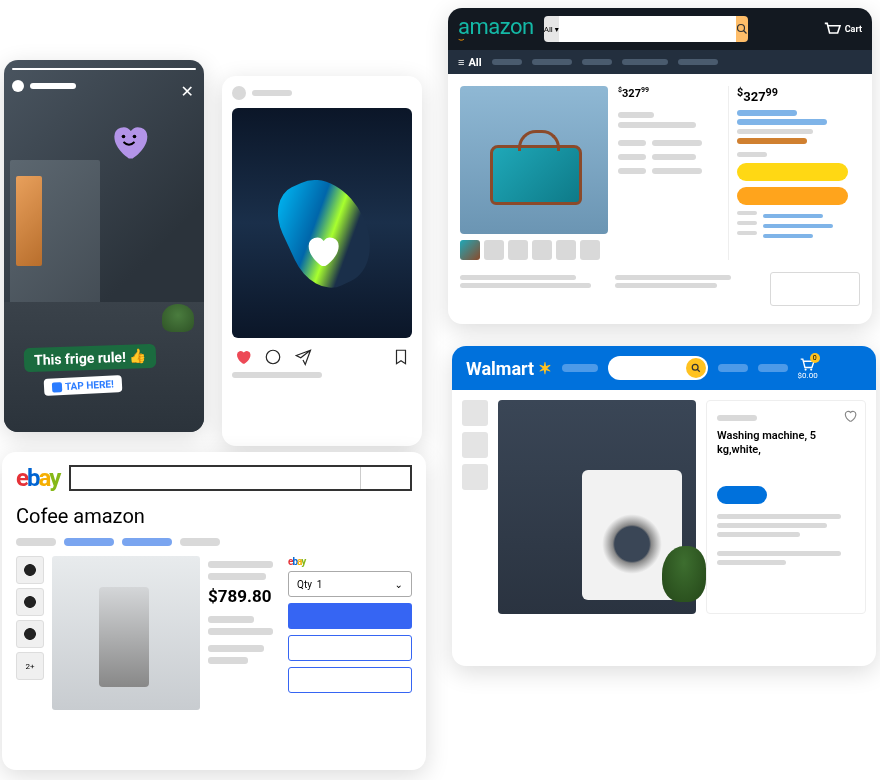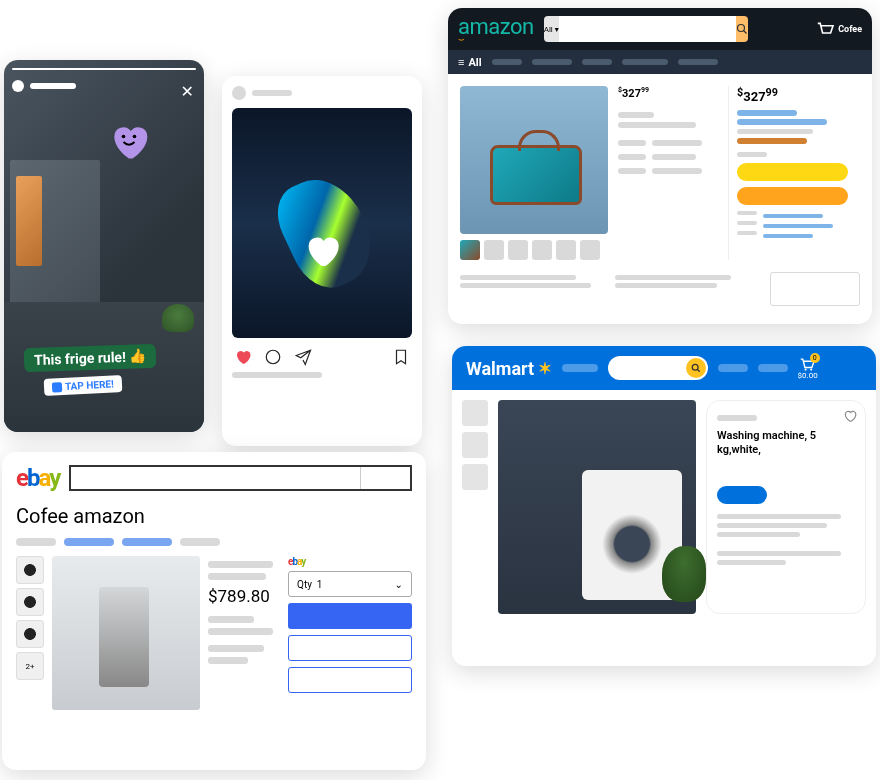--- a/index.html
+++ b/index.html
@@ -86,21 +86,21 @@
 .wm-sbtn{width:20px;height:20px;background:#ffc220;border-radius:50%;display:flex;align-items:center;justify-content:center}
 .wm-cart{color:#fff;font-size:8px;text-align:center;position:relative}
 .wm-cart .badge{position:absolute;top:-4px;right:-2px;background:#ffc220;color:#000;width:10px;height:10px;border-radius:50%;font-size:7px;display:flex;align-items:center;justify-content:center}
 .wm-body{display:flex;padding:10px;gap:10px}
 .wm-thumbs{width:26px;display:flex;flex-direction:column;gap:6px}
 .wm-thumbs div{width:26px;height:26px;background:#e4e4e4;border-radius:3px}
 .washer{width:198px;height:214px;background:linear-gradient(180deg,#3a4656,#2a3340);border-radius:4px;position:relative}
 .washer::before{content:"";position:absolute;right:14px;bottom:14px;width:100px;height:130px;background:#f2f2f2;border-radius:6px}
 .washer::after{content:"";position:absolute;right:30px;bottom:36px;width:68px;height:68px;background:radial-gradient(circle,#3a4656 36%,#888 40%,#f2f2f2 62%);border-radius:50%}
 .wplant{position:absolute;right:-10px;bottom:12px;width:44px;height:56px;background:radial-gradient(ellipse at 50% 30%,#3d6e2f,#244618);border-radius:50% 40% 40% 40%}
-.wm-right{flex:1;border:1px solid #eee;border-radius:14px;padding:10px;position:relative}
+.wm-right{flex:1;border:1px solid #eee;border-radius:4px;padding:10px;position:relative}
 .wm-heart{position:absolute;top:8px;right:8px;color:#888}
 .wm-pt{font-size:11px;font-weight:600;line-height:1.3;margin-bottom:28px}
 .wm-btn{width:50px;height:18px;background:#0071dc;border-radius:10px;margin-bottom:10px}
 .wm-right .sk{height:5px;margin:4px 0}
 
 
 .eb{left:2px;top:452px;width:424px;height:318px}
 .eb-top{display:flex;align-items:center;padding:12px 14px 8px;gap:10px}
 .eb-logo{font-size:24px;font-weight:700;letter-spacing:-2px}
 .eb-logo .r{color:#e53238}.eb-logo .b{color:#0064d2}.eb-logo .y{color:#f5af02}.eb-logo .g{color:#86b817}
@@ -111,21 +111,21 @@
 .eb-tabs{display:flex;gap:8px;padding:0 14px 10px}
 .eb-tabs div{height:8px;border-radius:4px}
 .eb-body{display:flex;padding:0 14px;gap:8px}
 .eb-th{width:28px;display:flex;flex-direction:column;gap:4px}
 .eb-th div{width:28px;height:28px;background:#f0f0f0;border:1px solid #ddd;border-radius:3px;display:flex;align-items:center;justify-content:center;font-size:8px}
 .eb-th .watch{background:radial-gradient(circle,#222 30%,#f0f0f0 34%)}
 .coffee{width:148px;height:154px;background:linear-gradient(180deg,#e8ebed,#c8ccd0);border-radius:3px;position:relative}
 .coffee::before{content:"";position:absolute;left:32%;top:20%;width:50px;height:100px;background:linear-gradient(180deg,#d4d6d8,#888);border-radius:4px}
 .eb-mid{width:72px}
 .eb-mid .sk{height:7px;margin:5px 0}
-.eb-price{font-size:17px;font-weight:400;margin-top:6px}
+.eb-price{font-size:17px;font-weight:700;margin-top:6px}
 .eb-right{flex:1}
 .eb-logo2{font-size:10px;font-weight:700;letter-spacing:-1px;margin-bottom:4px}
 .eb-qty{height:26px;border:1px solid #aaa;border-radius:3px;display:flex;align-items:center;padding:0 8px;font-size:10px;justify-content:space-between;margin-bottom:6px}
 .eb-btn{height:26px;border-radius:3px;margin:6px 0}
 .eb-btn.blue{background:#3665f3}
 .eb-btn.o{border:1px solid #3665f3}
 svg{display:block}
 </style>
 </head>
 <body>
@@ -203,21 +203,21 @@
         <svg width="12" height="12" viewBox="0 0 24 24">
             <circle cx="10" cy="10" r="7" fill="none" stroke="#333" stroke-width="2.4"></circle>
             <line x1="15" y1="15" x2="21" y2="21" stroke="#333" stroke-width="2.4"></line>
           </svg>
       </div>
     </div>
     <div class="amz-cart">
       <svg width="20" height="16" viewBox="0 0 24 20">
           <path fill="none" stroke="#fff" stroke-width="2" d="M3 3h3l3 12h10l3-9H7"></path>
         </svg>
-      <span>Cofee</span>
+      <span>Cart</span>
     </div>
   </div>
   <div class="amz-sub">
     <div class="amz-menu">
         <span>≡</span>
         <span>All</span>
       </div>
     <div class="amz-sk" style="width:30px"></div>
     <div class="amz-sk" style="width:40px"></div>
     <div class="amz-sk" style="width:30px"></div>

